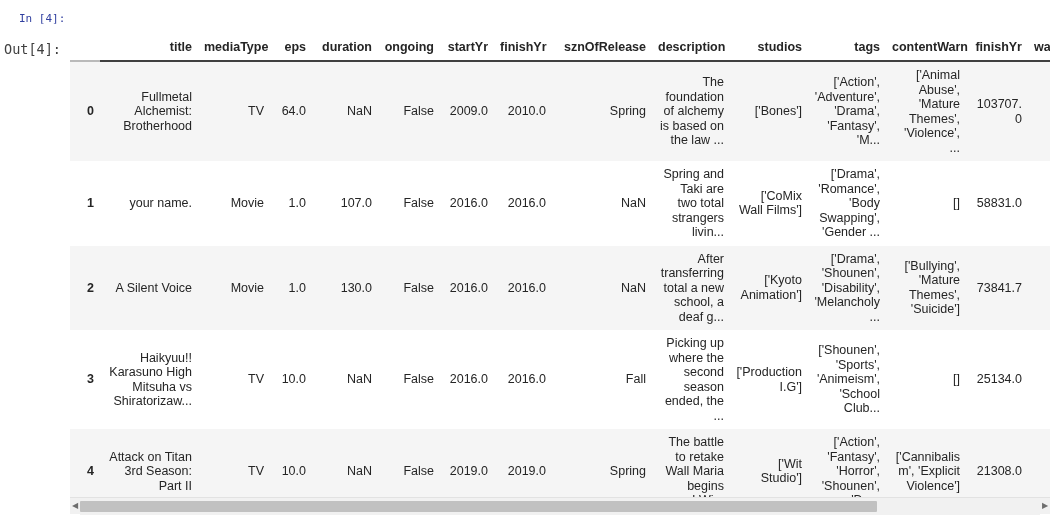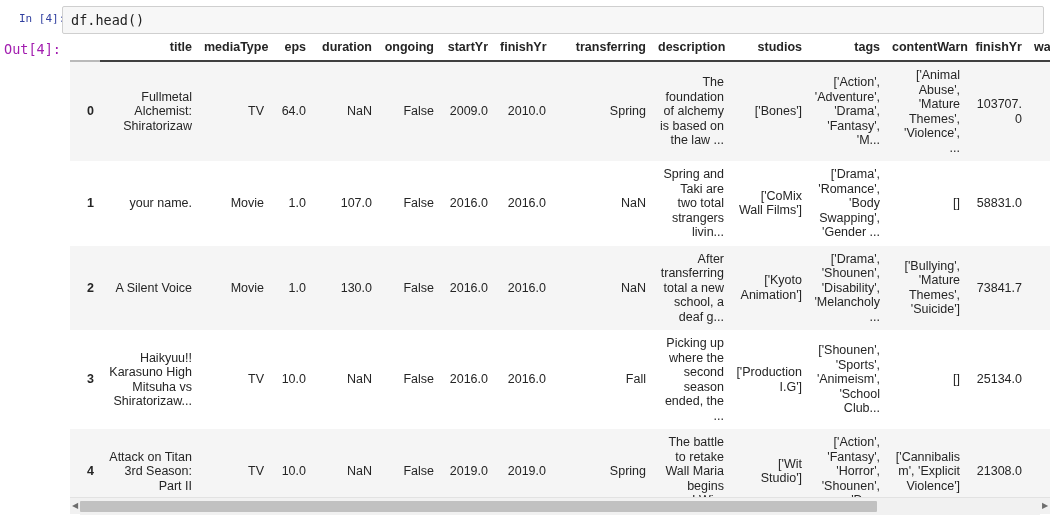--- a/index.html
+++ b/index.html
@@ -53,21 +53,21 @@
   .cell-out {
     position: absolute;
     left: 0; top: 41px;
     width: 1050px;
   }
   .out-prompt {
     position: absolute;
     left: 0; top: 0;
     font-family: "DejaVu Sans Mono", monospace;
     font-size: 13.5px;
-    color: #a21caf;
+    color: #404040;
     padding-left: 4px;
     white-space: pre;
     user-select: none;
   }
 
   .out-area {
     position: absolute;
     left: 70px; top: -3px;
     width: 980px;
   }
@@ -164,23 +164,20 @@
     border-radius: 1px;
   }
 </style>
 </head>
 <body>
 
 <div id="root">
 
   <div class="cell-in">
     <div class="prompt prompt-in">In [4]:</div>
-    <div class="input-box">
-      <div class="input-code">df.head()</div>
-    </div>
   </div>
 
   <div class="cell-out">
     <div class="out-prompt">Out[4]:</div>
 
     <div class="out-area">
       <table class="dataframe">
         <colgroup>
           <col class="c-idx">
             <col class="c-title">
@@ -201,34 +198,34 @@
         <thead>
           <tr>
             <th class="idxhdr"></th>
             <th>title</th>
             <th>mediaType</th>
             <th>eps</th>
             <th>duration</th>
             <th>ongoing</th>
             <th>startYr</th>
             <th>finishYr</th>
-            <th>transferring</th>
+            <th>sznOfRelease</th>
             <th>description</th>
             <th>studios</th>
             <th>tags</th>
             <th>contentWarn</th>
             <th>finishYr</th>
             <th>watching</th>
           </tr>
         </thead>
         <tbody>
 
           <tr class="even">
             <th>0</th>
-            <td>Fullmetal Alchemist: Shiratorizaw</td>
+            <td>Fullmetal Alchemist: Brotherhood</td>
             <td>TV</td>
             <td>64.0</td>
             <td>NaN</td>
             <td>False</td>
             <td>2009.0</td>
             <td>2010.0</td>
             <td>Spring</td>
             <td>The foundation of alchemy is based on the law ...</td>
             <td>['Bones']</td>
             <td>['Action', 'Adventure', 'Drama', 'Fantasy', 'M...</td>

